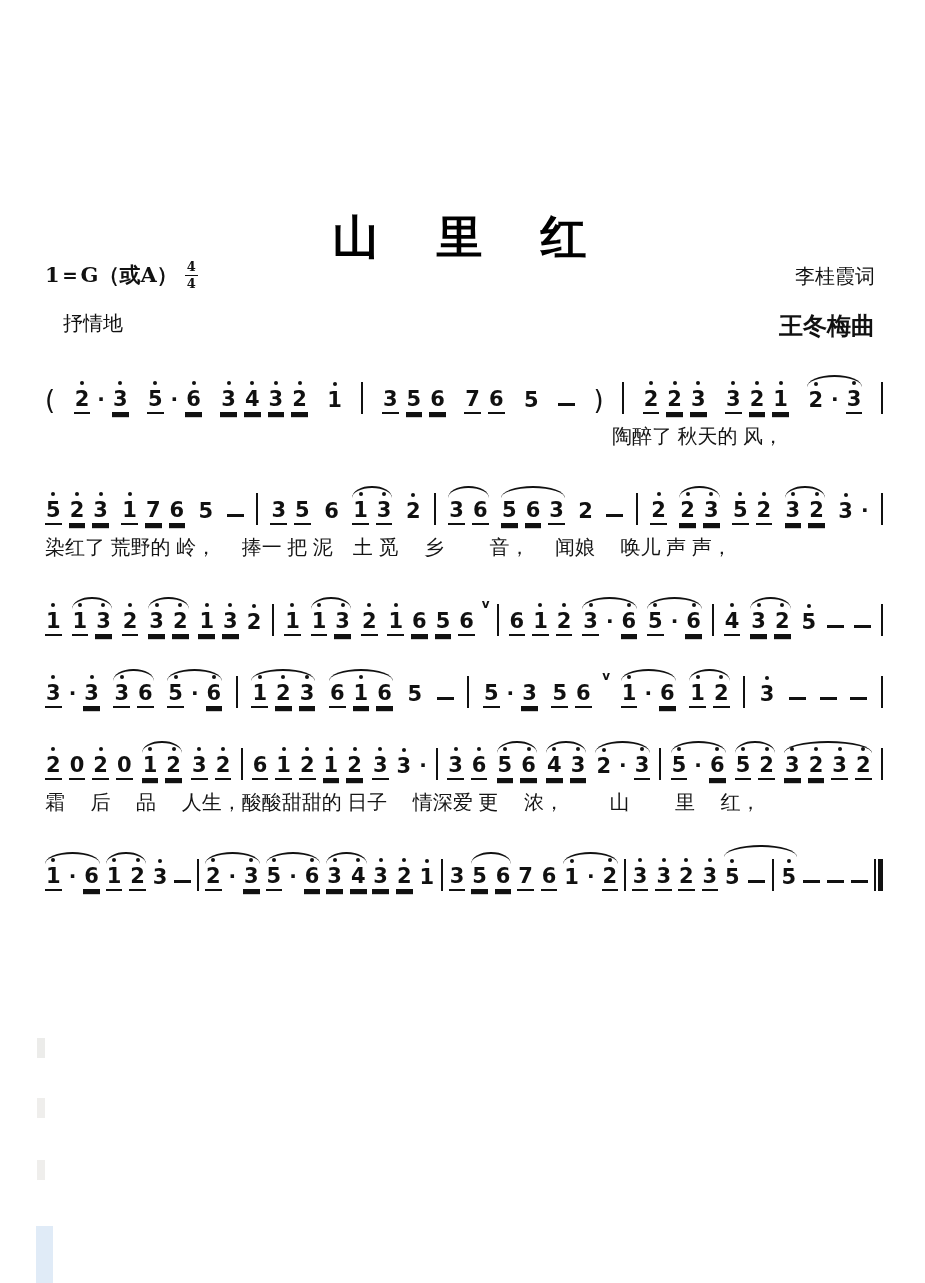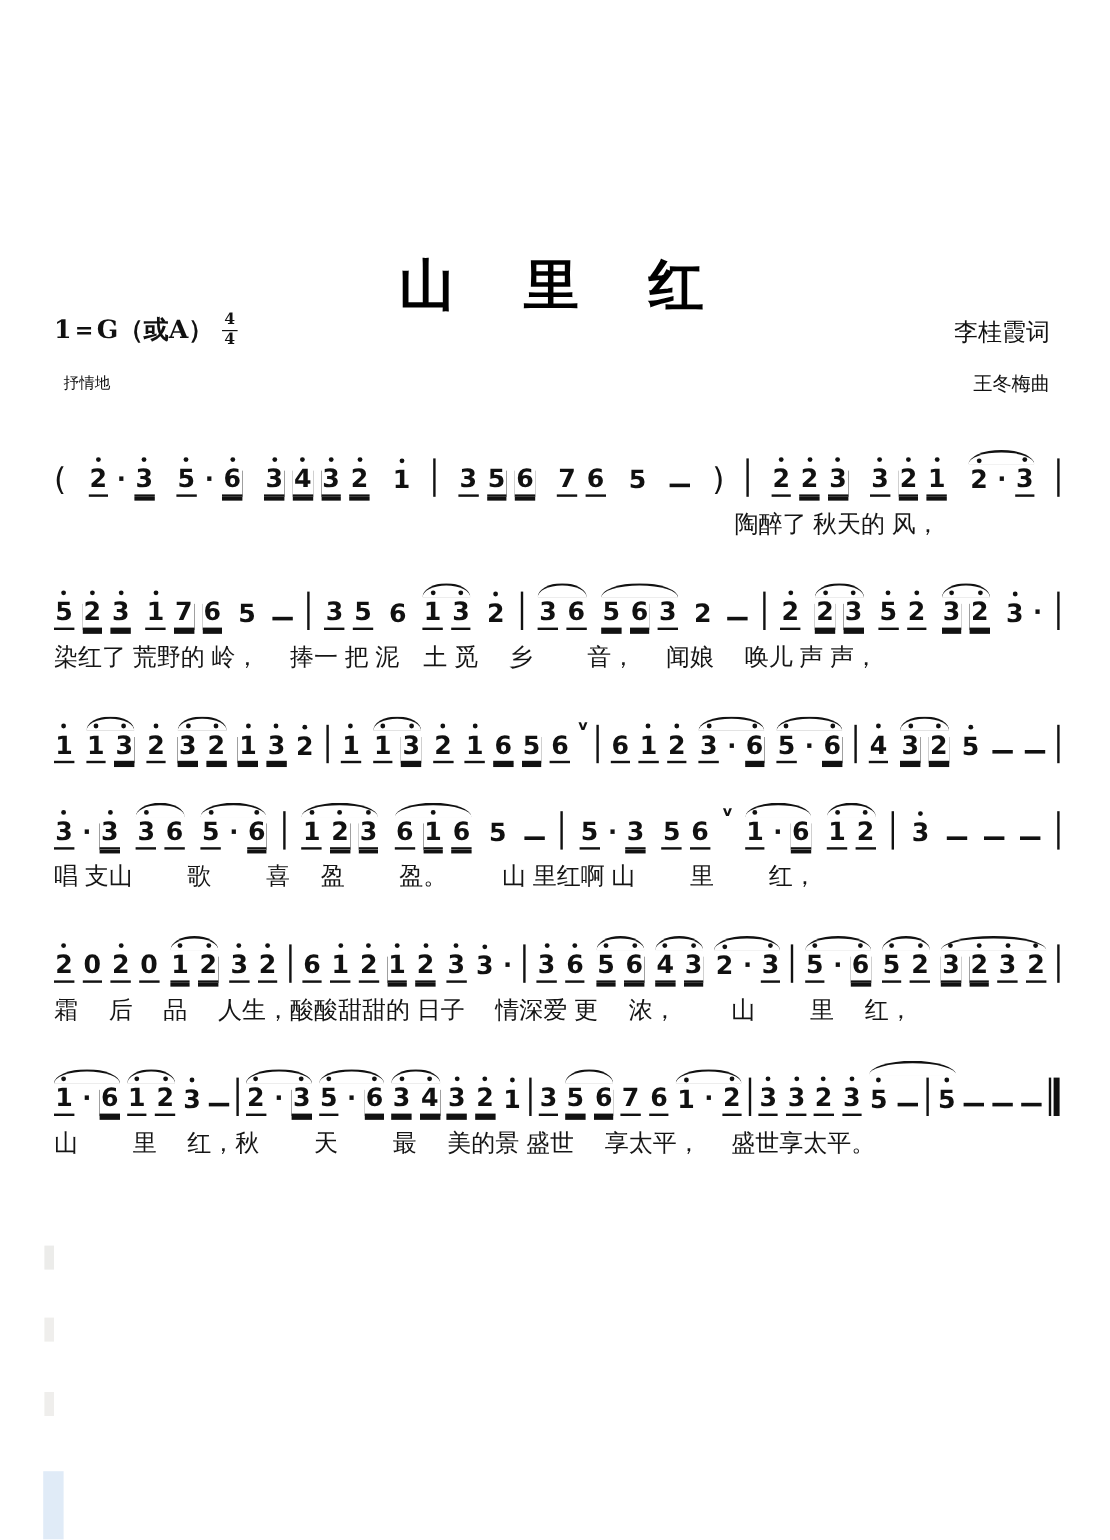--- a/index.html
+++ b/index.html
@@ -16,23 +16,23 @@
 
   .keyline {
     position:absolute; top:260px; left:45px; display:flex; align-items:center;
     font-size:21px; font-weight:bold; font-family:"DejaVu Serif", serif;
   }
   .timesig { display:inline-flex; flex-direction:column; align-items:center;
     font-size:13px; font-weight:bold; line-height:1.05; margin-left:7px; font-family:"DejaVu Serif", serif; }
   .timesig .tn { border-bottom:1.6px solid #111; padding:0 2px 1px; }
   .timesig .td { padding-top:1px; }
 
-  .expression { position:absolute; top:310px; left:53px; font-size:13px; }
+  .expression { position:absolute; top:310px; left:63px; font-size:20px; }
   .lyricist   { position:absolute; top:263px; right:50px; font-size:20px;text-align:center; }
-  .composer   { position:absolute; top:310px; right:50px; font-size:16px; }
+  .composer   { position:absolute; top:310px; right:50px; font-size:24px;font-weight:bold; }
 
   .systems { position:absolute; top:356px; left:45px; width:838px; }
   .system  { margin-bottom:14px; }
 
   .music {
     display:flex; justify-content:space-between; align-items:flex-end;
     height:58px; font-family:"DejaVu Sans", sans-serif; font-weight:bold;
     font-size:21px; line-height:1;
   }
   .group { position:relative; display:inline-flex; align-items:flex-end; gap:7px; }
@@ -408,21 +408,20 @@
           <span class="group">
             <span class="dash"></span>
           </span>
           <span class="group">
             <span class="dash"></span>
           </span>
           <span class="group">
             <span class="bar"></span>
           </span>
         </div>
-        <div class="lyrics">唱 支山　　 歌　　 喜　 盈　　 盈。　　 山 里红啊 山　　 里　　 红，</div>
       </div>
       <div class="system">
         <div class="music">
           <span class="group">
             <span class="note u1"><span class="hd"></span>2</span>
             <span class="note u1">0</span>
             <span class="note u1"><span class="hd"></span>2</span>
             <span class="note u1">0</span>
           </span>
           <span class="group">
@@ -586,21 +585,20 @@
           </span>
           <span class="group">
             <span class="dash"></span>
             <span class="dash"></span>
             <span class="dash"></span>
           </span>
           <span class="group">
             <span class="dbar"></span>
           </span>
         </div>
-        <div class="lyrics">山　　 里　 红，秋　　 天　　 最　 美的景 盛世　 享太平，　 盛世享太平。</div>
       </div>
     </div>
 
   <div class="artifact a1"></div>
   <div class="artifact a2"></div>
   <div class="artifact a3"></div>
   <div class="artifact a4"></div>
 </div>
 
 </body></html>

